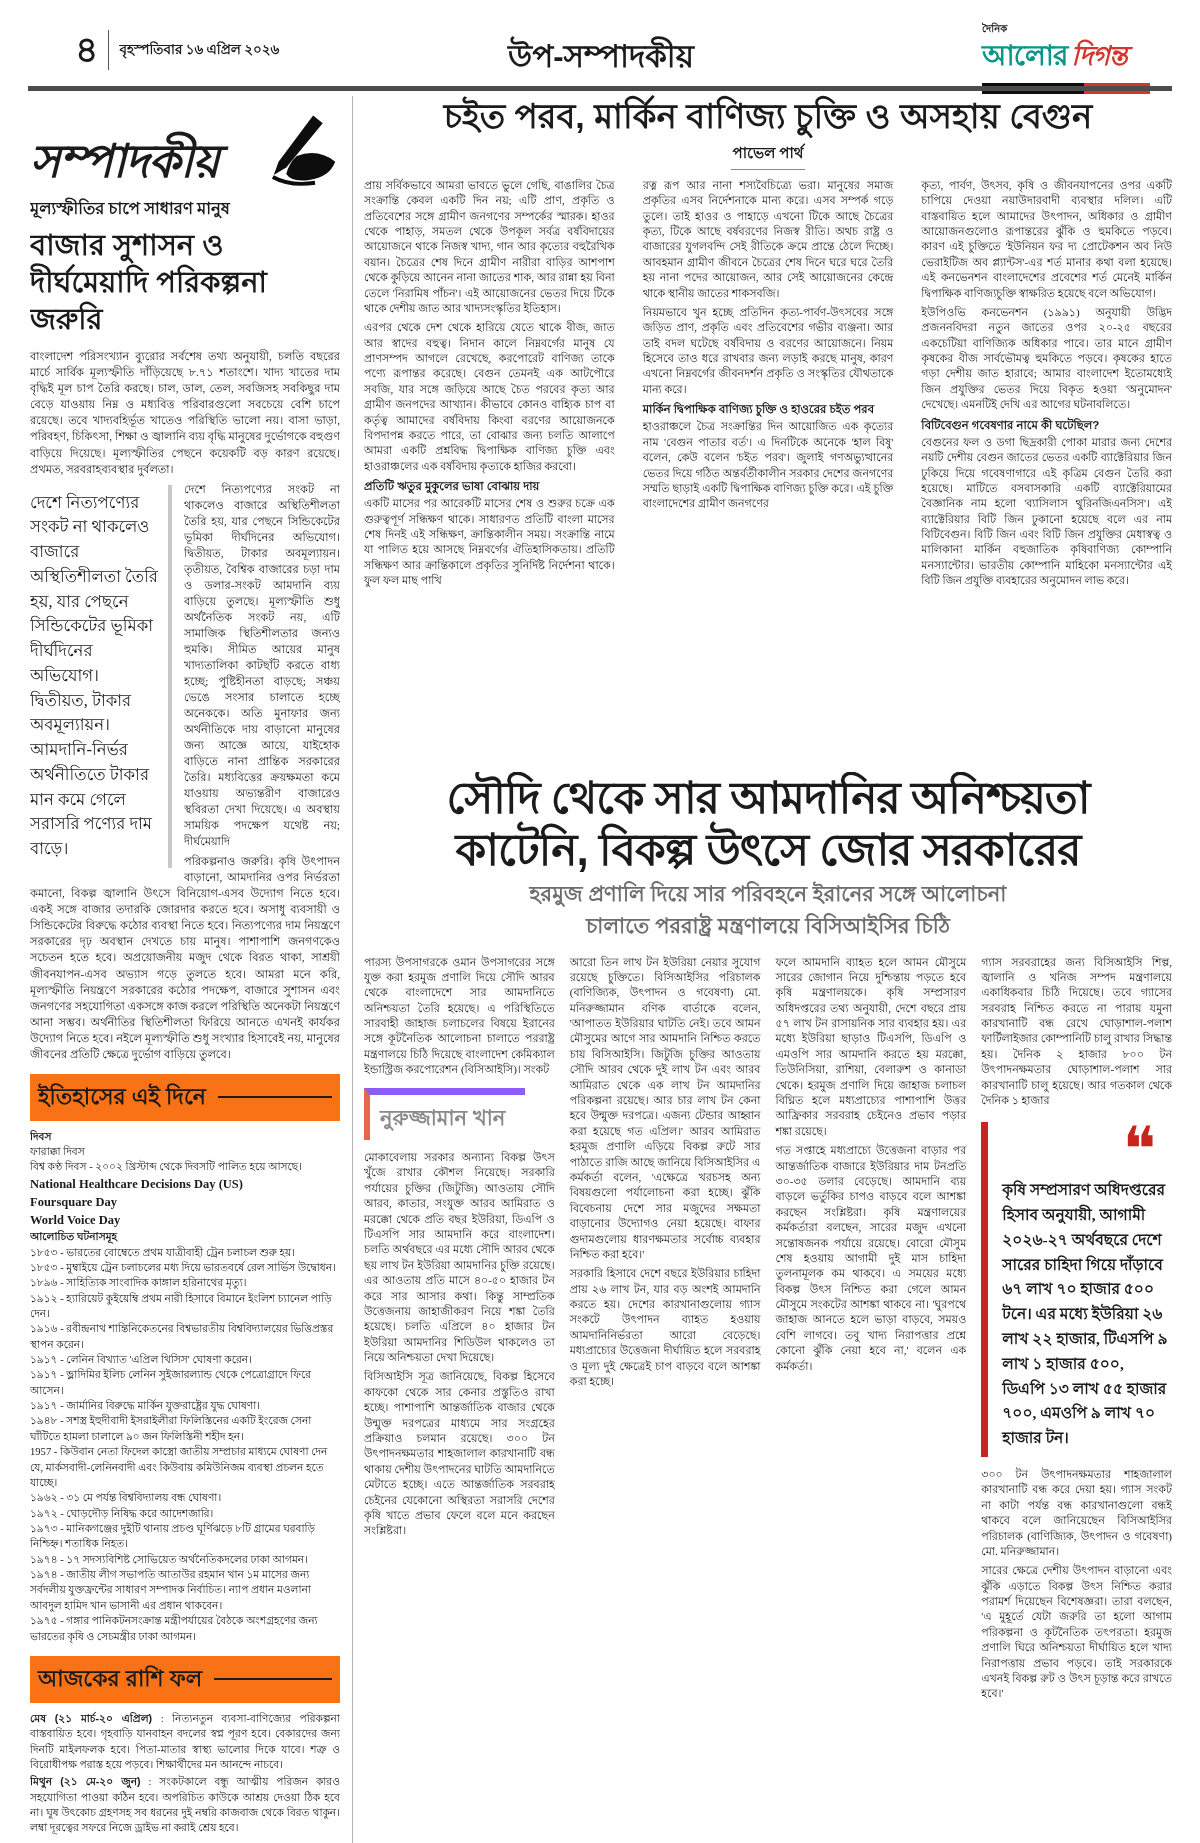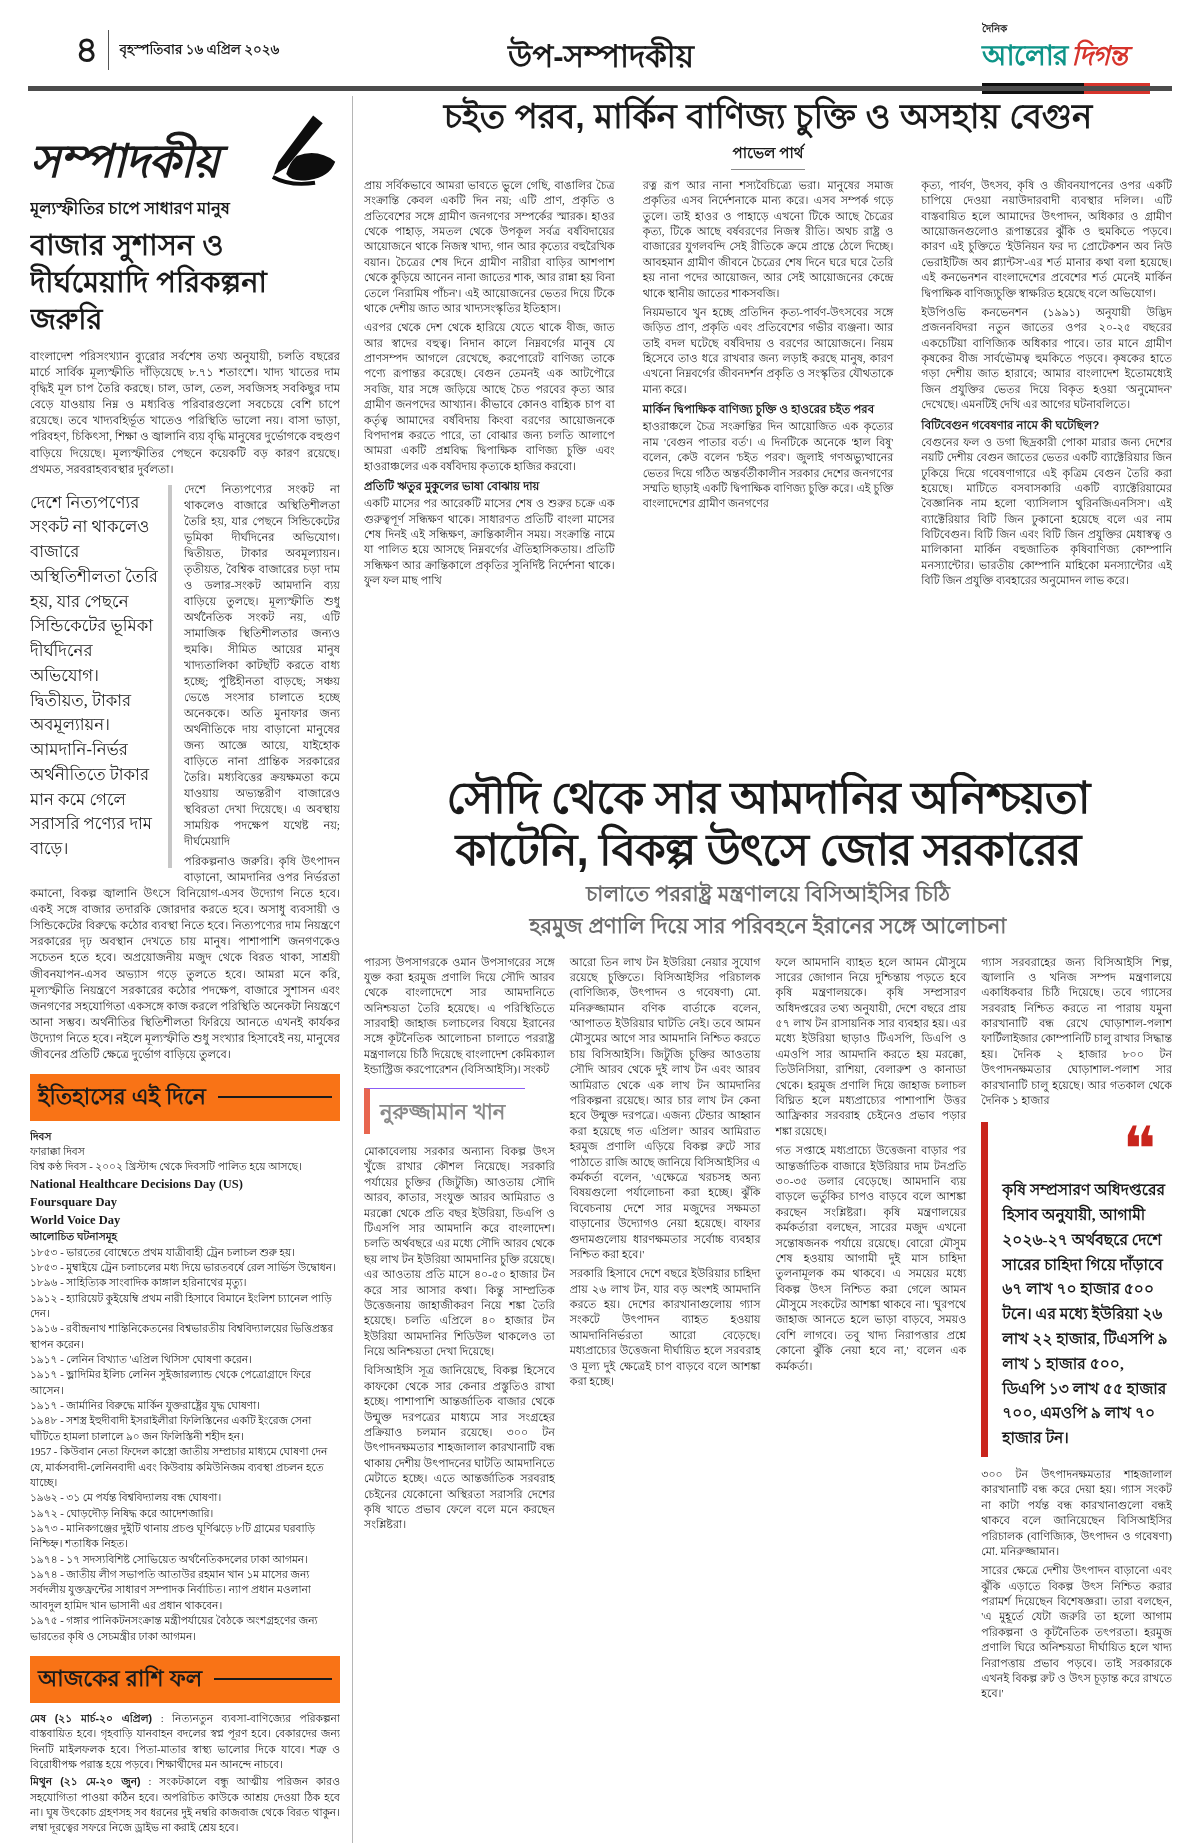--- a/index.html
+++ b/index.html
@@ -59,21 +59,21 @@
   .bpara{margin:0 0 4px 0;}
   .subhead{font-weight:bold;font-family:"Liberation Sans",sans-serif;font-size:11.5px;margin:2px 0;}
   
   .article2{position:absolute;left:364px;top:772px;width:808px;height:1071px;overflow:hidden;}
   .a2-h1,.a2-h2{text-align:center;font-weight:bold;font-family:"Liberation Sans",sans-serif;
                 font-size:44px;line-height:1.18;letter-spacing:-1px;}
   .a2-sub{text-align:center;color:#6e6e6e;font-size:21px;line-height:1.35;font-weight:bold;
           font-family:"Liberation Sans",sans-serif;margin-top:4px;}
   .cols4{display:flex;gap:15px;margin-top:14px;height:920px;overflow:hidden;}
   .cols4 .col{flex:1;font-size:11px;line-height:1.4;text-align:justify;}
-  .reporter{border-left:6px solid #e8664f;border-top:1px solid #8b5cf6;margin:10px 30px 10px 0;
+  .reporter{border-left:6px solid #e8664f;border-top:7px solid #8b5cf6;margin:10px 30px 10px 0;
             padding:8px 0 8px 10px;color:#8a8a8a;font-size:21px;font-weight:bold;
             font-family:"Liberation Sans",sans-serif;}
   .quotebox{position:relative;border-left:7px solid #c9251d;padding:0 2px 6px 14px;margin:14px 0 10px 0;}
   .qmark{text-align:right;color:#c9251d;font-size:62px;line-height:.9;font-family:"DejaVu Sans",sans-serif;
          padding-right:14px;}
   .qtext{font-size:15.5px;line-height:1.6;font-weight:bold;text-align:left;}
 </style>
 </head>
 <body>
 
@@ -185,22 +185,22 @@
           <p class="bpara">ইউপিওভি কনভেনশন (১৯৯১) অনুযায়ী উদ্ভিদ প্রজননবিদরা নতুন জাতের ওপর ২০-২৫ বছরের একচেটিয়া বাণিজ্যিক অধিকার পাবে। তার মানে গ্রামীণ কৃষকের বীজ সার্বভৌমত্ব হুমকিতে পড়বে। কৃষকের হাতে গড়া দেশীয় জাত হারাবে; আমার বাংলাদেশ ইতোমধ্যেই জিন প্রযুক্তির ভেতর দিয়ে বিকৃত হওয়া 'অনুমোদন' দেখেছে। এমনটিই দেখি এর আগের ঘটনাবলিতে।</p>
           <div class="subhead">বিটিবেগুন গবেষণার নামে কী ঘটেছিল?</div>
           <p class="bpara">বেগুনের ফল ও ডগা ছিদ্রকারী পোকা মারার জন্য দেশের নয়টি দেশীয় বেগুন জাতের ভেতর একটি ব্যাক্টেরিয়ার জিন ঢুকিয়ে দিয়ে গবেষণাগারে এই কৃত্রিম বেগুন তৈরি করা হয়েছে। মাটিতে বসবাসকারি একটি ব্যাক্টেরিয়ামের বৈজ্ঞানিক নাম হলো 'ব্যাসিলাস থুরিনজিএনসিস'। এই ব্যাক্টেরিয়ার বিটি জিন ঢুকানো হয়েছে বলে এর নাম বিটিবেগুন। বিটি জিন এবং বিটি জিন প্রযুক্তির মেধাস্বত্ব ও মালিকানা মার্কিন বহুজাতিক কৃষিবাণিজ্য কোম্পানি মনস্যান্টোর। ভারতীয় কোম্পানি মাহিকো মনস্যান্টোর এই বিটি জিন প্রযুক্তি ব্যবহারের অনুমোদন লাভ করে।</p>
         </div>
     </div>
   </div>
 
   <div class="article2">
     <div class="a2-h1">সৌদি থেকে সার আমদানির অনিশ্চয়তা</div>
     <div class="a2-h2">কাটেনি, বিকল্প উৎসে জোর সরকারের</div>
+    <div class="a2-sub">হরমুজ প্রণালি দিয়ে সার পরিবহনে ইরানের সঙ্গে আলোচনা</div>
     <div class="a2-sub">চালাতে পররাষ্ট্র মন্ত্রণালয়ে বিসিআইসির চিঠি</div>
-    <div class="a2-sub">হরমুজ প্রণালি দিয়ে সার পরিবহনে ইরানের সঙ্গে আলোচনা</div>
     <div class="cols4">
       <div class="col">
         <p class="bpara">পারস্য উপসাগরকে ওমান উপসাগরের সঙ্গে যুক্ত করা হরমুজ প্রণালি দিয়ে সৌদি আরব থেকে বাংলাদেশে সার আমদানিতে অনিশ্চয়তা তৈরি হয়েছে। এ পরিস্থিতিতে সারবাহী জাহাজ চলাচলের বিষয়ে ইরানের সঙ্গে কূটনৈতিক আলোচনা চালাতে পররাষ্ট্র মন্ত্রণালয়ে চিঠি দিয়েছে বাংলাদেশ কেমিক্যাল ইন্ডাস্ট্রিজ করপোরেশন (বিসিআইসি)। সংকট</p>
         <div class="reporter">নুরুজ্জামান খান</div>
         <div>
             <p class="bpara">মোকাবেলায় সরকার অন্যান্য বিকল্প উৎস খুঁজে রাখার কৌশল নিয়েছে। সরকারি পর্যায়ের চুক্তির (জিটুজি) আওতায় সৌদি আরব, কাতার, সংযুক্ত আরব আমিরাত ও মরক্কো থেকে প্রতি বছর ইউরিয়া, ডিএপি ও টিএসপি সার আমদানি করে বাংলাদেশ। চলতি অর্থবছরে এর মধ্যে সৌদি আরব থেকে ছয় লাখ টন ইউরিয়া আমদানির চুক্তি রয়েছে। এর আওতায় প্রতি মাসে ৪০-৫০ হাজার টন করে সার আসার কথা। কিন্তু সাম্প্রতিক উত্তেজনায় জাহাজীকরণ নিয়ে শঙ্কা তৈরি হয়েছে। চলতি এপ্রিলে ৪০ হাজার টন ইউরিয়া আমদানির শিডিউল থাকলেও তা নিয়ে অনিশ্চয়তা দেখা দিয়েছে।</p>
             <p class="bpara">বিসিআইসি সূত্র জানিয়েছে, বিকল্প হিসেবে কাফকো থেকে সার কেনার প্রস্তুতিও রাখা হচ্ছে। পাশাপাশি আন্তর্জাতিক বাজার থেকে উন্মুক্ত দরপত্রের মাধ্যমে সার সংগ্রহের প্রক্রিয়াও চলমান রয়েছে। ৩০০ টন উৎপাদনক্ষমতার শাহজালাল কারখানাটি বন্ধ থাকায় দেশীয় উৎপাদনের ঘাটতি আমদানিতে মেটাতে হচ্ছে। এতে আন্তর্জাতিক সরবরাহ চেইনের যেকোনো অস্থিরতা সরাসরি দেশের কৃষি খাতে প্রভাব ফেলে বলে মনে করছেন সংশ্লিষ্টরা।</p>
           </div>
       </div>
       <div class="col">

